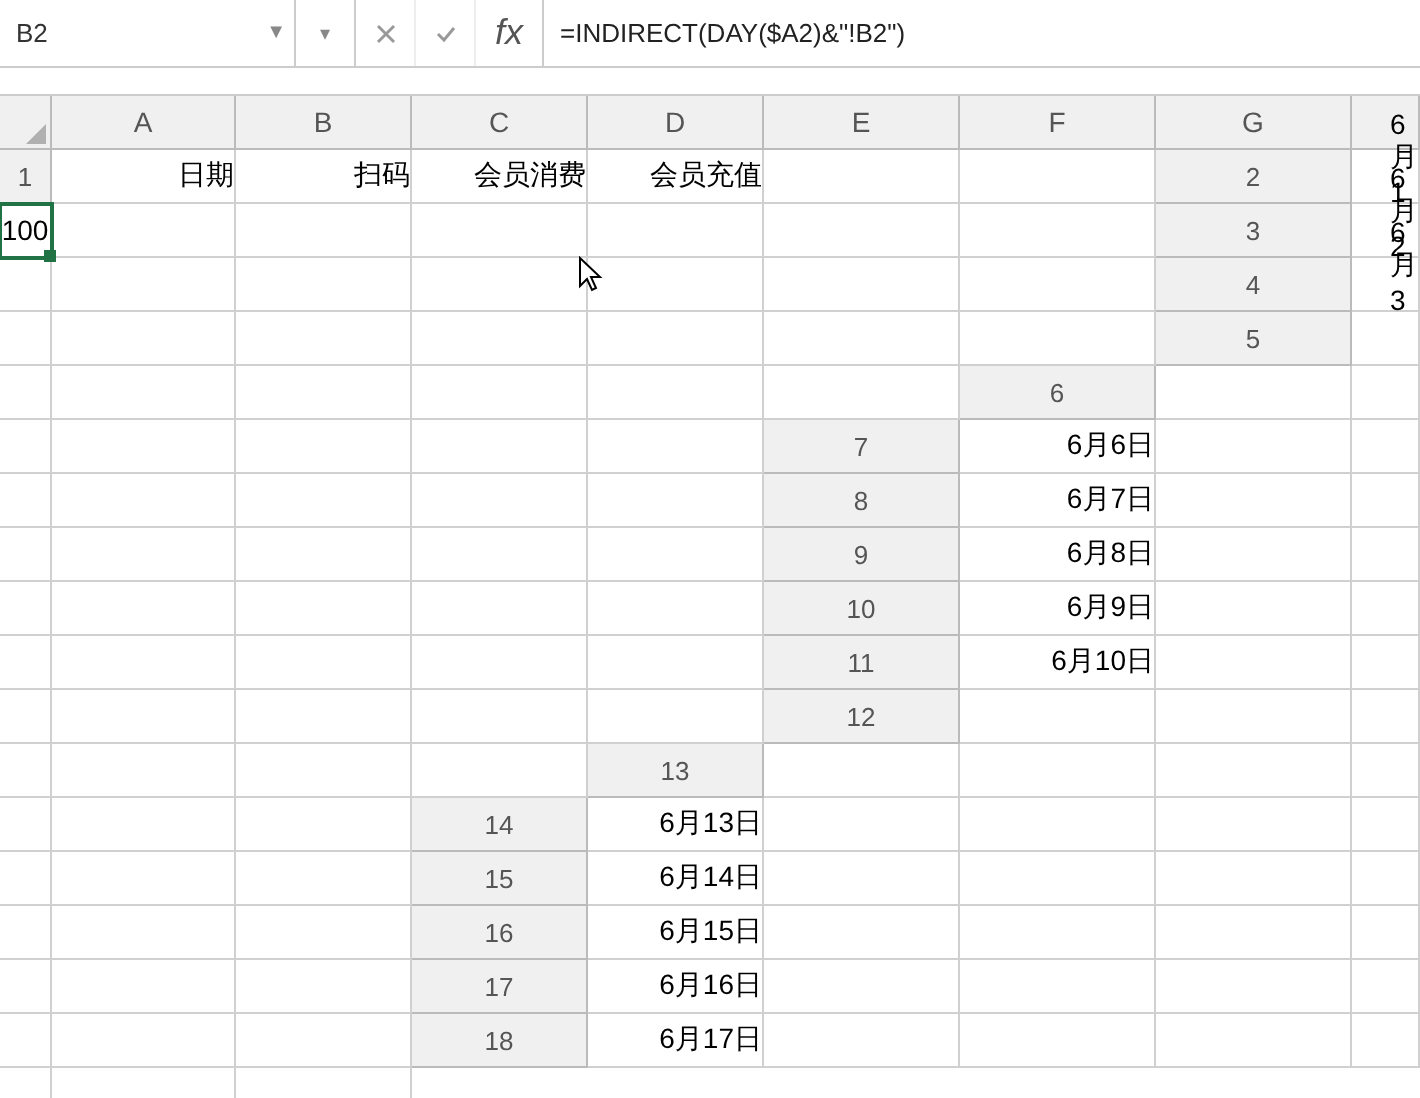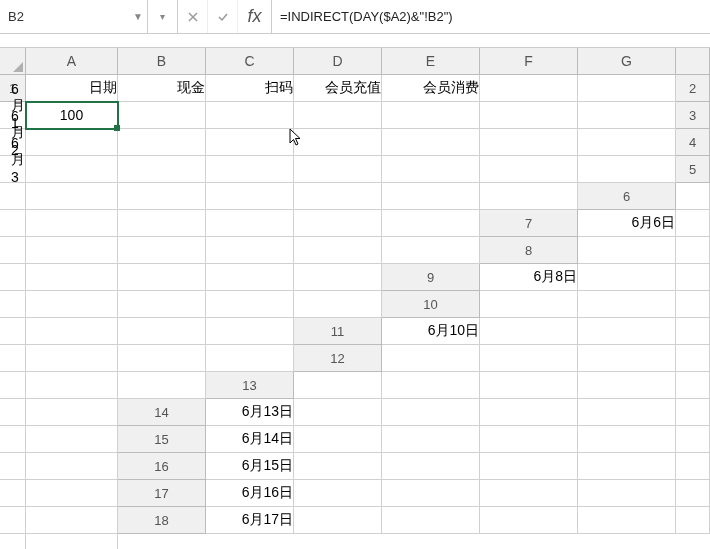--- a/index.html
+++ b/index.html
@@ -194,30 +194,27 @@
     </div>
   <div class="hdr"></div>
 
   <div class="rowhdr">
       <span>1</span>
     </div>
   <div class="cell txt">
       <span>日期</span>
     </div>
   <div class="cell txt">
-      <span>现金</span>
-    </div>
-  <div class="cell txt">
       <span>扫码</span>
     </div>
   <div class="cell txt">
+      <span>会员消费</span>
+    </div>
+  <div class="cell txt">
       <span>会员充值</span>
-    </div>
-  <div class="cell txt">
-      <span>会员消费</span>
     </div>
   <div class="cell"></div>
   <div class="cell"></div>
 
   <div class="rowhdr">
       <span>2</span>
     </div>
   <div class="cell txt">
       <span>6月1日</span>
     </div>
@@ -291,20 +288,23 @@
     <div class="cell"></div>
     <div class="cell"></div>
     <div class="cell"></div>
     <div class="cell"></div>
     <div class="cell"></div>
     <div class="cell"></div>
 
   <div class="rowhdr">
       <span>8</span>
     </div>
+  <div class="cell txt">
+      <span>6月7日</span>
+    </div>
   <div class="cell"></div>
     <div class="cell"></div>
     <div class="cell"></div>
     <div class="cell"></div>
     <div class="cell"></div>
     <div class="cell"></div>
     <div class="cell"></div>
 
   <div class="rowhdr">
       <span>9</span>
@@ -315,20 +315,23 @@
   <div class="cell"></div>
     <div class="cell"></div>
     <div class="cell"></div>
     <div class="cell"></div>
     <div class="cell"></div>
     <div class="cell"></div>
     <div class="cell"></div>
 
   <div class="rowhdr">
       <span>10</span>
+    </div>
+  <div class="cell txt">
+      <span>6月9日</span>
     </div>
   <div class="cell"></div>
     <div class="cell"></div>
     <div class="cell"></div>
     <div class="cell"></div>
     <div class="cell"></div>
     <div class="cell"></div>
     <div class="cell"></div>
 
   <div class="rowhdr">

